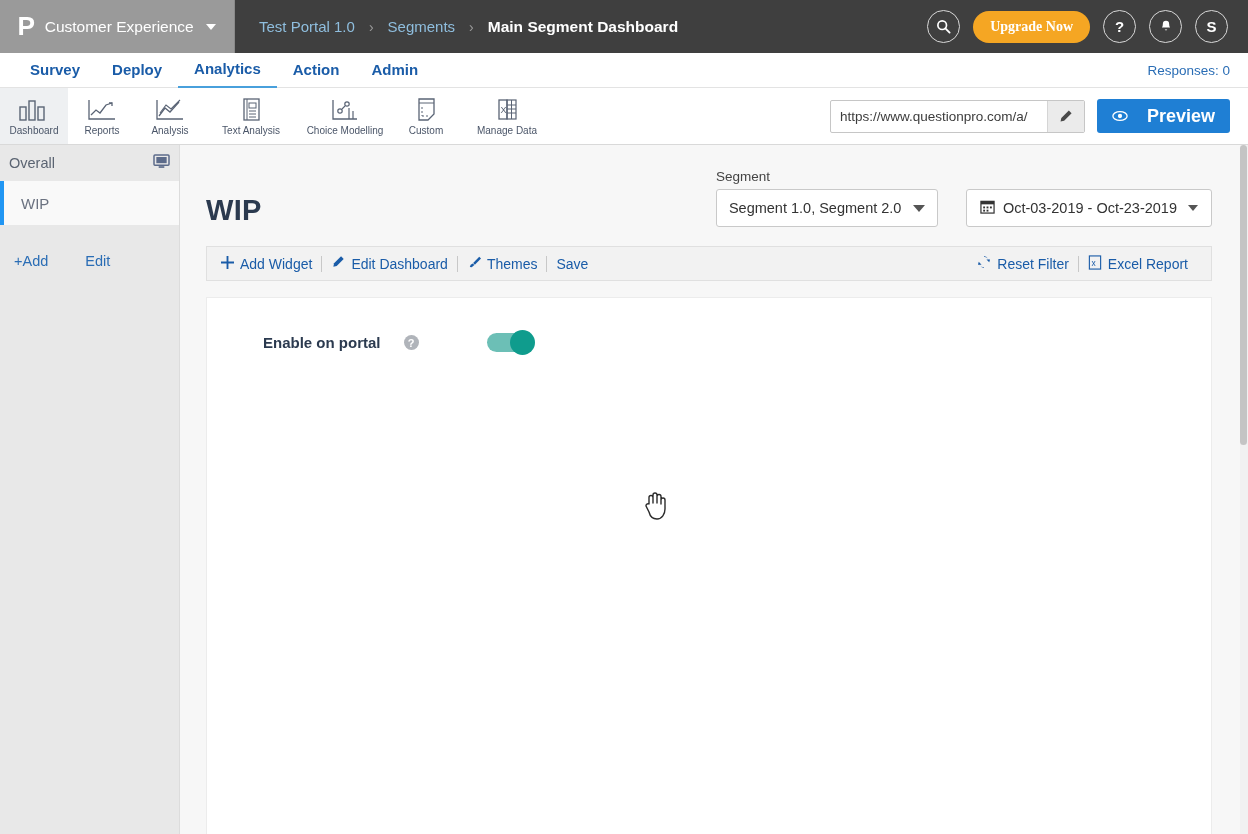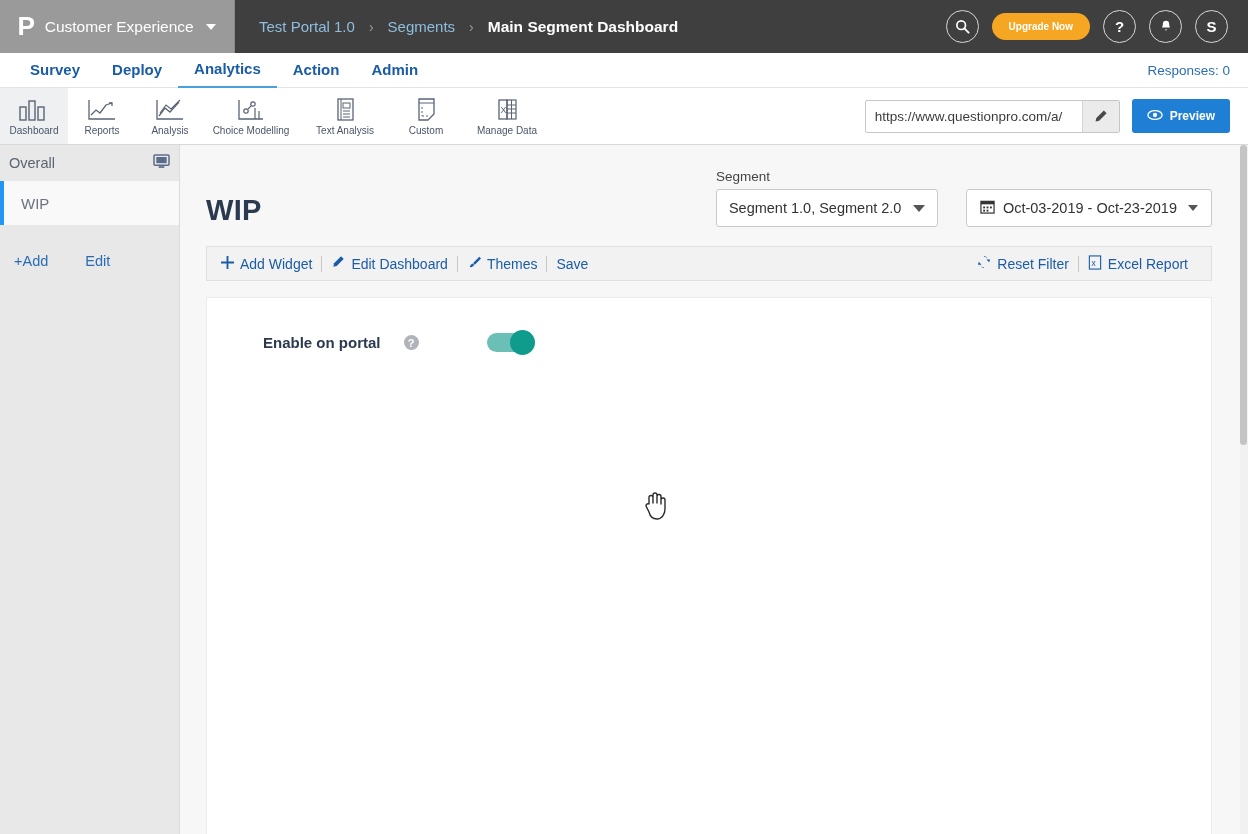--- a/index.html
+++ b/index.html
@@ -42,22 +42,22 @@
   }
   .circle-btn {
     width: 33px; height: 33px; border-radius: 50%;
     border: 1.6px solid #d8d8d8; display: flex;
     align-items: center; justify-content: center;
     color: #ffffff; font-size: 15px; font-weight: bold;
     background: transparent;
   }
   .upgrade-btn {
     background: #f5a623; color: #ffffff; font-weight: bold;
-    font-size: 10px; border-radius: 17px; padding: 8px 17px;
-    border: none; cursor: pointer;
+    font-size: 14px; border-radius: 17px; padding: 8px 17px;
+    border: none; cursor: pointer; font-family: Liberation Serif, serif;
   }
 
   
   .navbar {
     height: 35px; background: #ffffff; border-bottom: 1px solid #e3e3e3;
     display: flex; align-items: center; padding-left: 14px;
   }
   .nav-item {
     font-size: 15px; color: #1a5ca8; font-weight: bold;
     padding: 0 16px; line-height: 34px; text-decoration: none;
@@ -90,23 +90,23 @@
   .url-text {
     flex: 1; padding-left: 9px; font-size: 13.5px; color: #3c3c3c;
     white-space: nowrap; overflow: hidden;
   }
   .url-edit {
     width: 37px; height: 31px; background: #ebebeb;
     display: flex; align-items: center; justify-content: center;
     border-left: 1px solid #d5d5d5; cursor: pointer;
   }
   .preview-btn {
-    background: #1f7fd4; color: #fff; font-size: 12px; font-weight: bold;
+    background: #1f7fd4; color: #fff; font-size: 18px; font-weight: bold;
     border: none; border-radius: 3px; height: 34px; padding: 0 15px;
-    display: flex; align-items: center; gap: 7px; cursor: pointer;
+    display: flex; align-items: center; gap: 19px; cursor: pointer;
   }
 
   
   .body { display: flex; height: 689px; }
   .sidebar { width: 180px; background: #e8e8e8; border-right: 1px solid #dcdcdc; }
   .sb-overall {
     height: 36px; background: #e8e8e8; display: flex; align-items: center;
     padding: 0 9px; font-size: 14.5px; color: #5b6472;
   }
   .sb-monitor { margin-left: auto; }
@@ -257,43 +257,43 @@
           <polyline points="6,19 12,11 17,15 26,5" fill="none" stroke="#5a6475" stroke-width="1.3"></polyline>
           <polyline points="7,16 13,8 18,12 27,3" fill="none" stroke="#5a6475" stroke-width="1.1"></polyline>
         </svg>
     </span>
     <span class="tool-label">Analysis</span>
   </div>
 
   <div class="tool wide">
     <span>
       <svg width="34" height="26" viewBox="0 0 34 26">
+          <rect x="10" y="2" width="15" height="21" fill="none" stroke="#5a6475" stroke-width="1.3"></rect>
+          <line x1="13" y1="2" x2="13" y2="23" stroke="#5a6475" stroke-width="1"></line>
+          <rect x="15" y="6" width="7" height="5" fill="none" stroke="#5a6475" stroke-width="1"></rect>
+          <line x1="15" y1="14" x2="22" y2="14" stroke="#5a6475" stroke-width="1"></line>
+          <line x1="15" y1="17" x2="22" y2="17" stroke="#5a6475" stroke-width="1"></line>
+          <line x1="15" y1="20" x2="22" y2="20" stroke="#5a6475" stroke-width="1"></line>
+        </svg>
+    </span>
+    <span class="tool-label">Text Analysis</span>
+  </div>
+
+  <div class="tool wide">
+    <span>
+      <svg width="34" height="26" viewBox="0 0 34 26">
           <path d="M5 3v19h24" fill="none" stroke="#5a6475" stroke-width="1.3"></path>
           <circle cx="12" cy="14" r="2.2" fill="none" stroke="#5a6475" stroke-width="1.2"></circle>
           <circle cx="19" cy="7" r="2.2" fill="none" stroke="#5a6475" stroke-width="1.2"></circle>
           <line x1="14" y1="12" x2="17" y2="9" stroke="#5a6475" stroke-width="1.1"></line>
           <line x1="21" y1="11" x2="21" y2="22" stroke="#5a6475" stroke-width="1.2"></line>
           <line x1="25" y1="14" x2="25" y2="22" stroke="#5a6475" stroke-width="1.2"></line>
         </svg>
     </span>
     <span class="tool-label">Choice Modelling</span>
-  </div>
-
-  <div class="tool wide">
-    <span>
-      <svg width="34" height="26" viewBox="0 0 34 26">
-          <rect x="10" y="2" width="15" height="21" fill="none" stroke="#5a6475" stroke-width="1.3"></rect>
-          <line x1="13" y1="2" x2="13" y2="23" stroke="#5a6475" stroke-width="1"></line>
-          <rect x="15" y="6" width="7" height="5" fill="none" stroke="#5a6475" stroke-width="1"></rect>
-          <line x1="15" y1="14" x2="22" y2="14" stroke="#5a6475" stroke-width="1"></line>
-          <line x1="15" y1="17" x2="22" y2="17" stroke="#5a6475" stroke-width="1"></line>
-          <line x1="15" y1="20" x2="22" y2="20" stroke="#5a6475" stroke-width="1"></line>
-        </svg>
-    </span>
-    <span class="tool-label">Text Analysis</span>
   </div>
 
   <div class="tool">
     <span>
       <svg width="34" height="26" viewBox="0 0 34 26">
           <path d="M10 2h15v15l-6 6H10z" fill="none" stroke="#5a6475" stroke-width="1.3"></path>
           <line x1="10" y1="6" x2="25" y2="6" stroke="#5a6475" stroke-width="1"></line>
           <line x1="13" y1="10" x2="13" y2="19" stroke="#5a6475" stroke-width="1" stroke-dasharray="2 2"></line>
           <line x1="13" y1="19" x2="21" y2="19" stroke="#5a6475" stroke-width="1" stroke-dasharray="2 2"></line>
         </svg>

